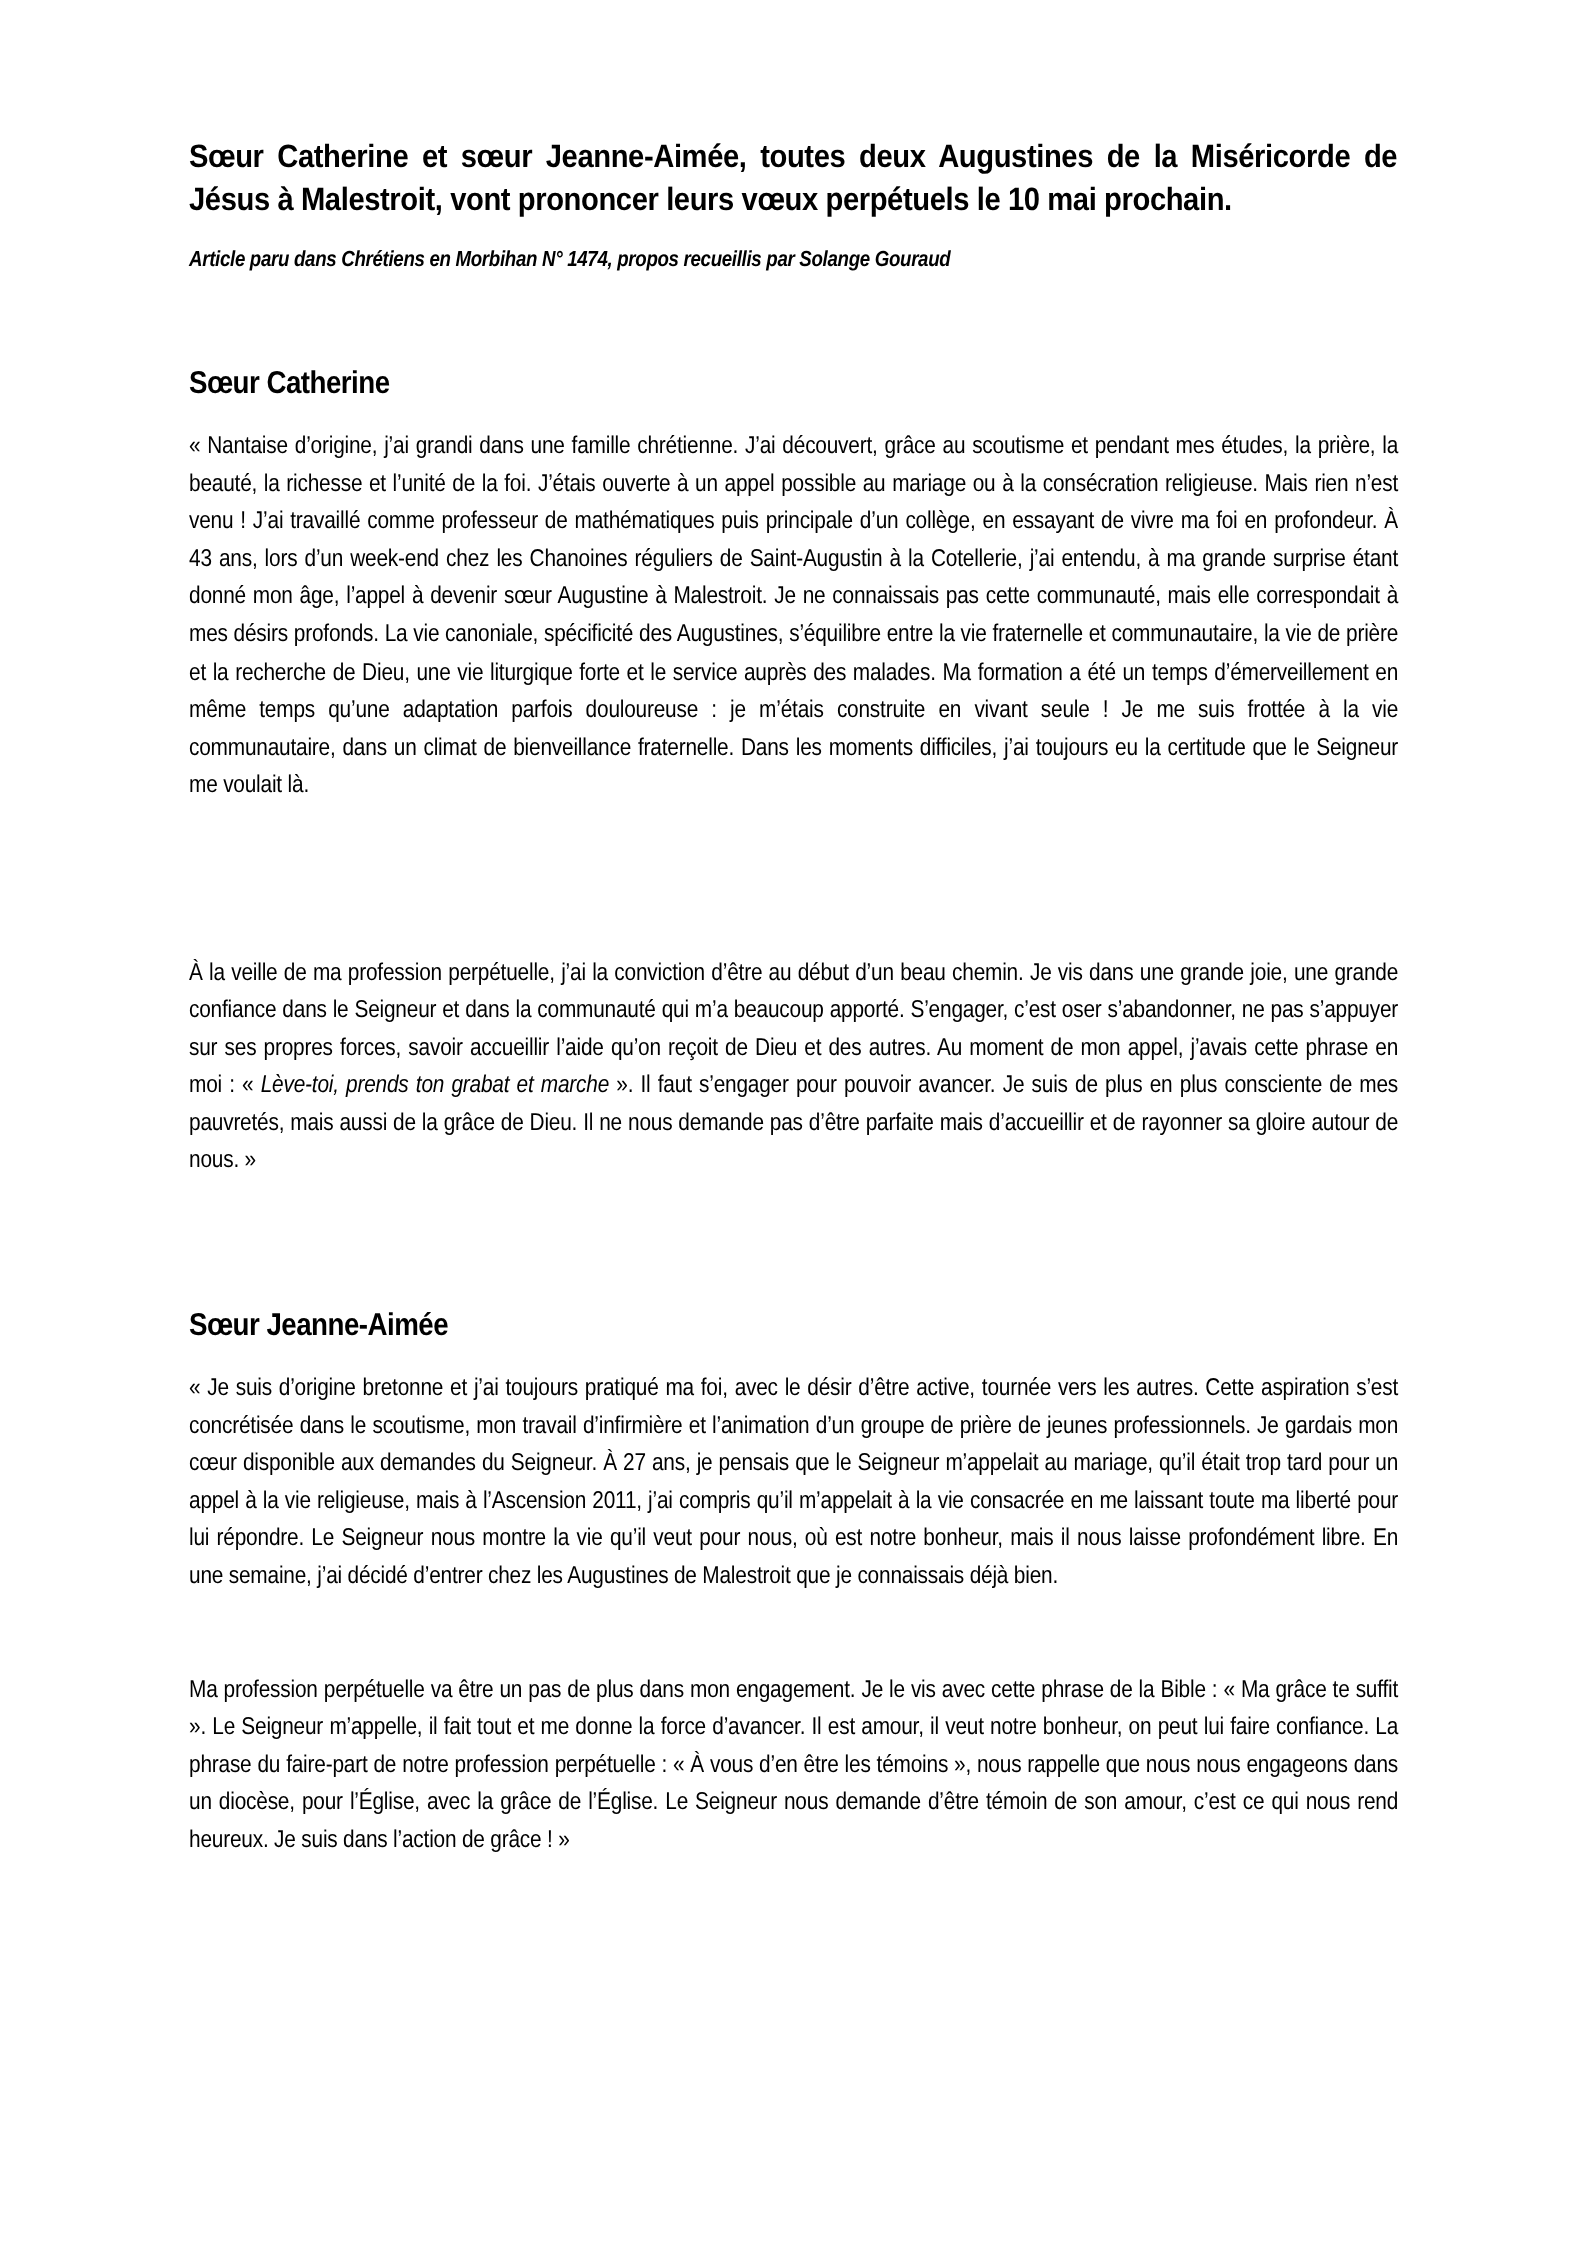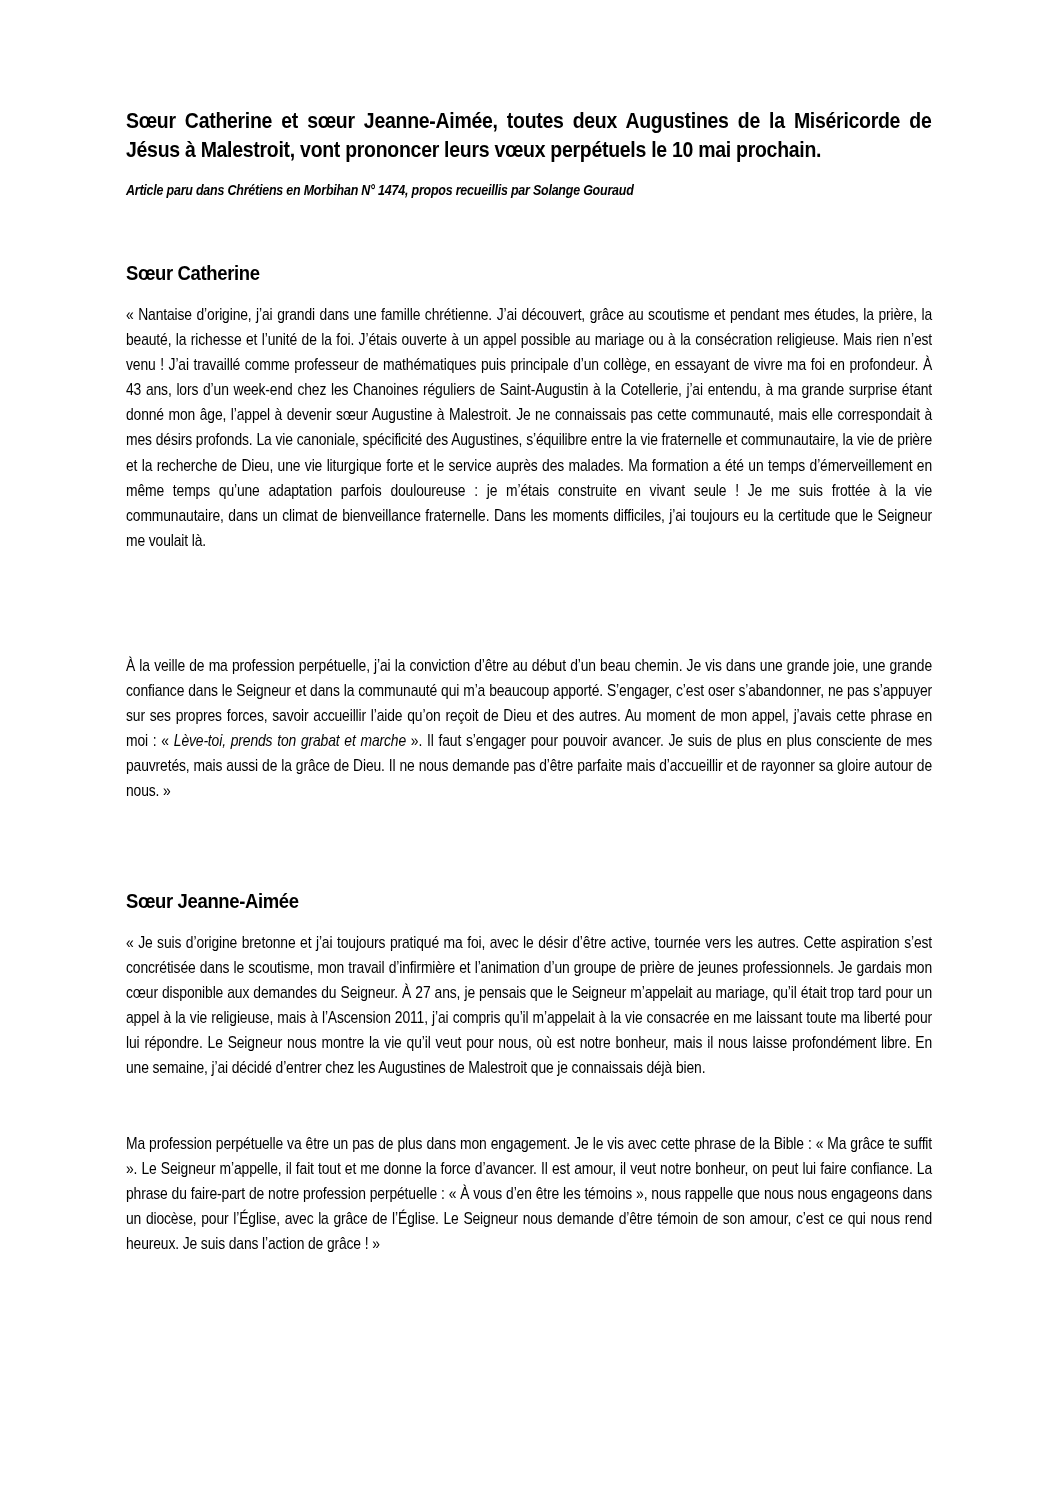--- a/index.html
+++ b/index.html
@@ -11,21 +11,21 @@
       width: 1058px;
       height: 1497px;
       position: relative;
       overflow: hidden;
       font-family: "Liberation Sans", "DejaVu Sans", sans-serif;
       color: #000000;
     }
     .page {
       position: absolute;
       left: 126px;
-      top: 107px;
+      top: 90px;
       width: 806px;
     }
     .title {
       font-weight: bold;
       font-size: 21.5px;
       line-height: 29px;
       text-align: justify;
       letter-spacing: -0.3px;
       margin: 0;
       width: 890px;

